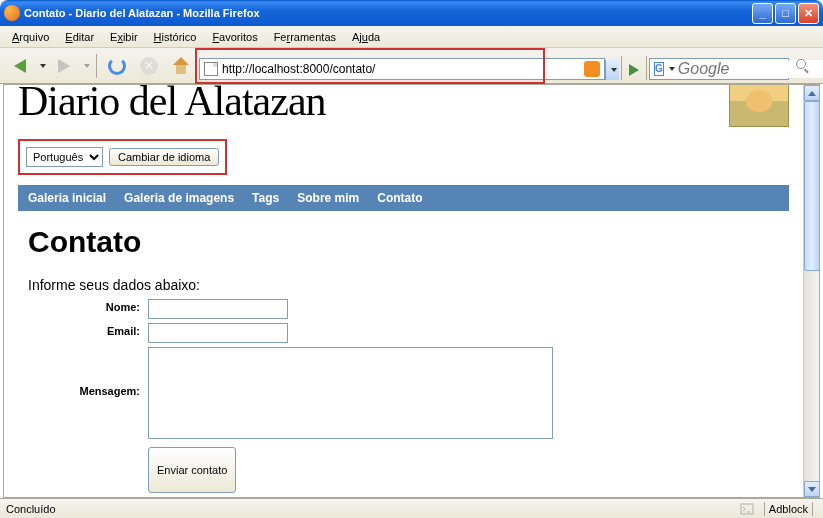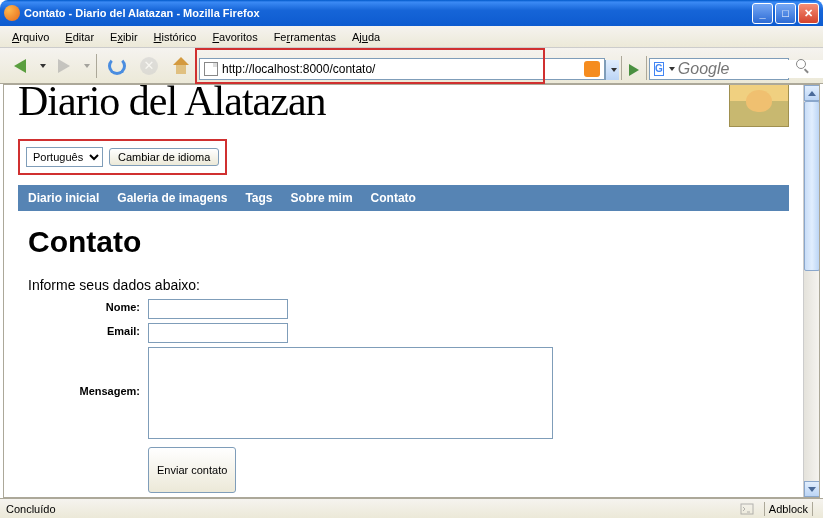--- a/index.html
+++ b/index.html
@@ -165,21 +165,21 @@
     </div>
     
     <div class="lang-box">
       <select class="lang-select">
         <option>Português</option>
       </select>
       <button class="lang-btn">Cambiar de idioma</button>
     </div>
     
     <div class="navbar">
-      <span>Diario inicial</span>
+      <span>Galeria inicial</span>
       <span>Galeria de imagens</span>
       <span>Tags</span>
       <span>Sobre mim</span>
       <span>Contato</span>
     </div>
     
     <h2 class="page-title">Contato</h2>
     <p class="form-intro">Informe seus dados abaixo:</p>
     
     <div class="form-row">

